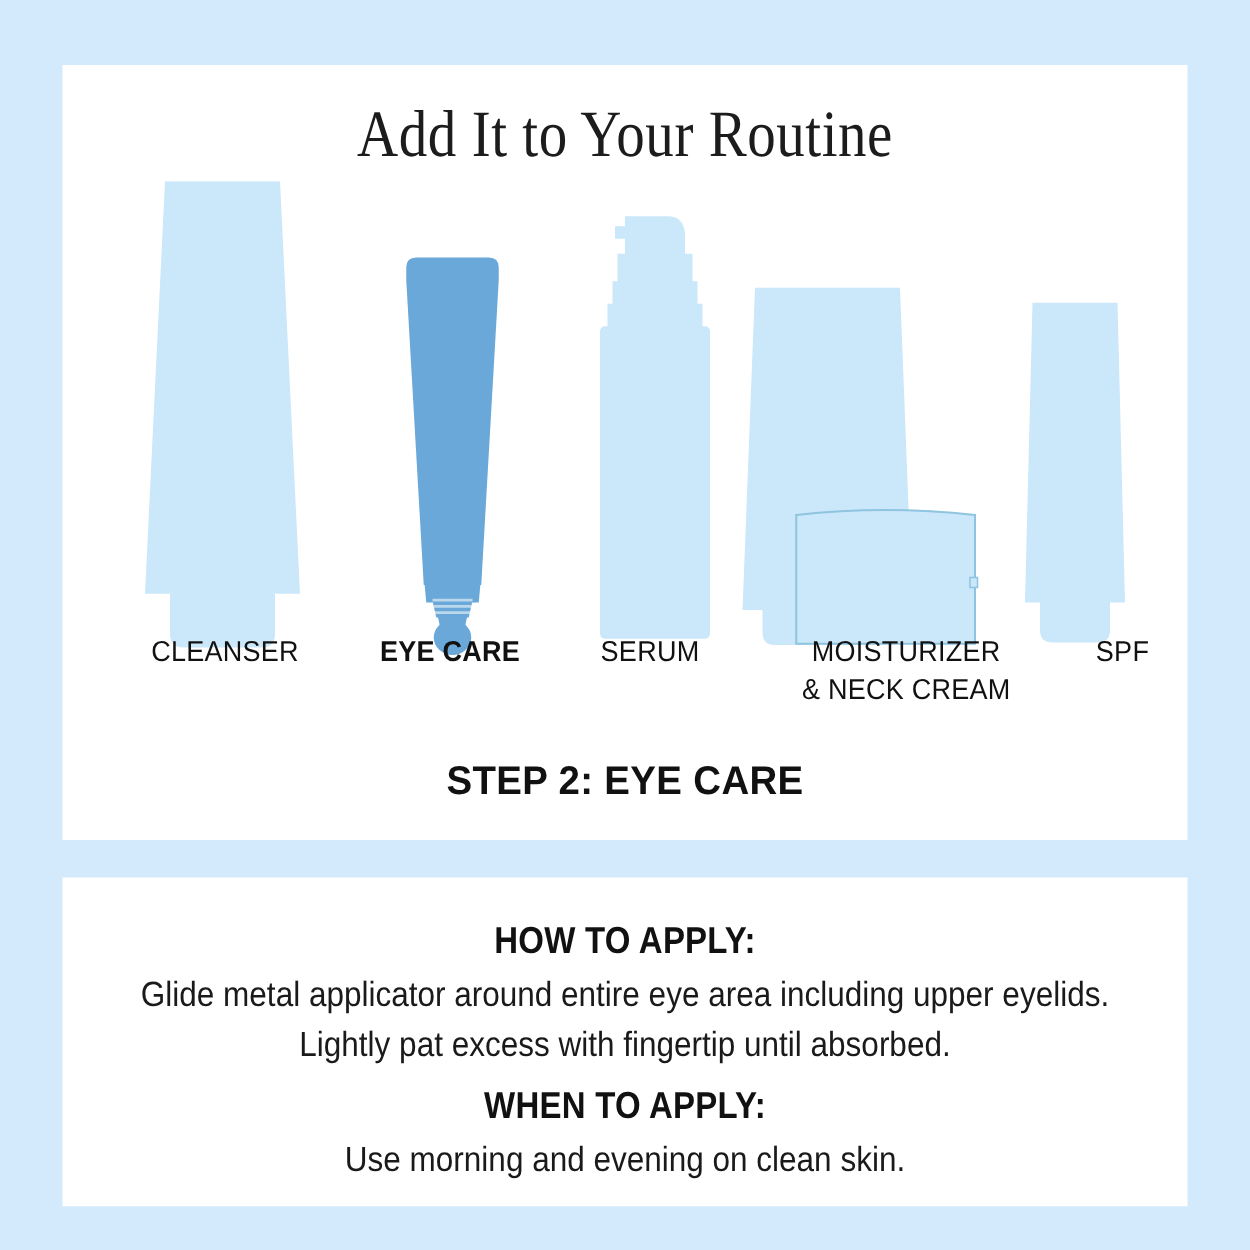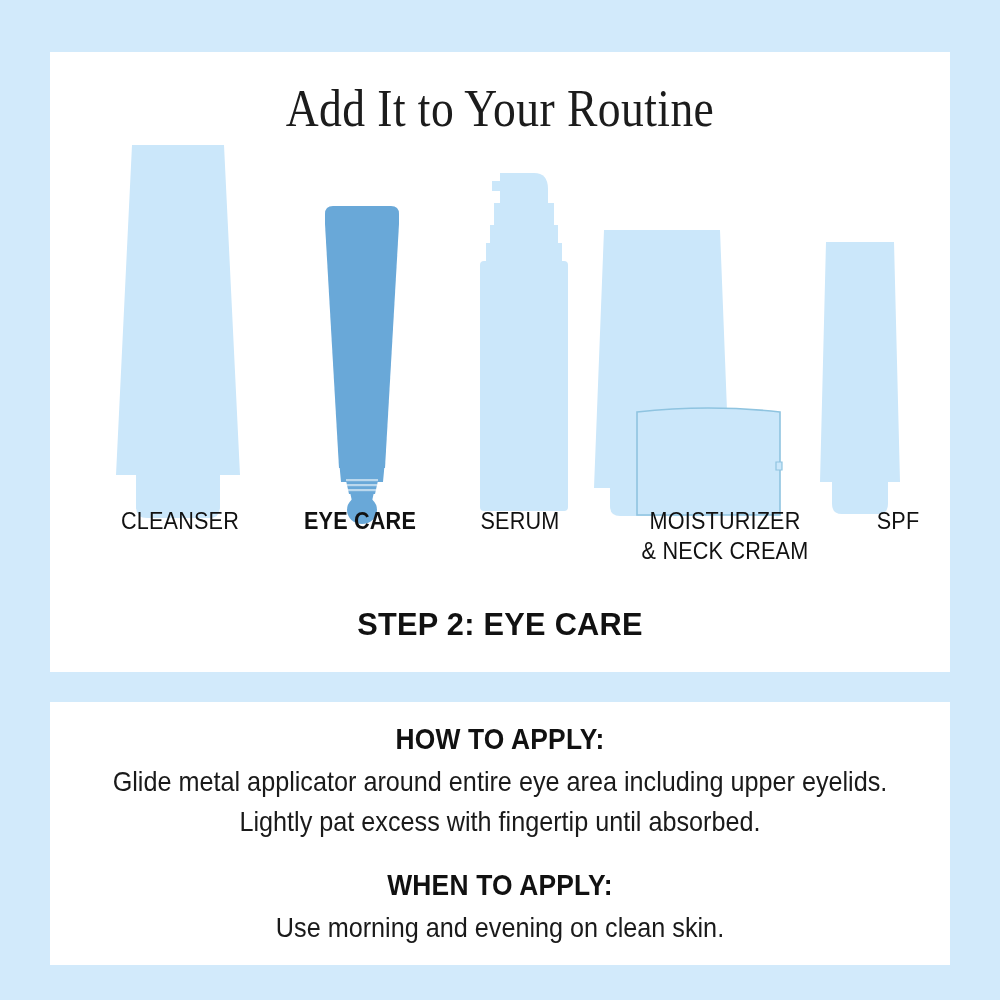--- a/index.html
+++ b/index.html
@@ -121,22 +121,22 @@
   }
   .inst-body {
     font-size: 28px;
     font-weight: 400;
     color: #1a1a1a;
     line-height: 40px;
     margin: 6px auto 0;
     width: 880px;
     transform: scaleX(0.9);
   }
-  .how-block { }
-  .when-block { margin-top: 26px; }
+  .how-block { margin-top: 14px; }
+  .when-block { margin-top: 12px; }
 </style>
 </head>
 <body>
 
 <div class="page">
 
   <div class="panel panel-top"></div>
   <div class="panel panel-bottom"></div>
 
   <div class="routine-title">Add It to Your Routine</div>

